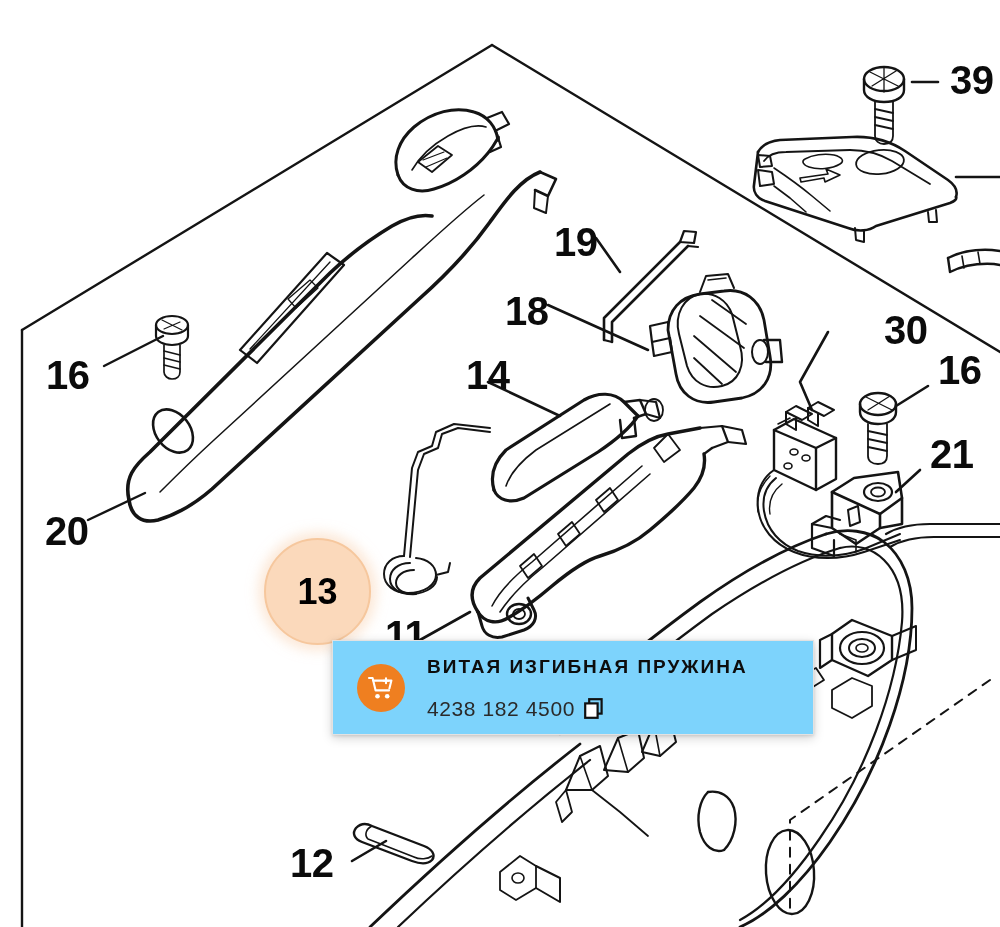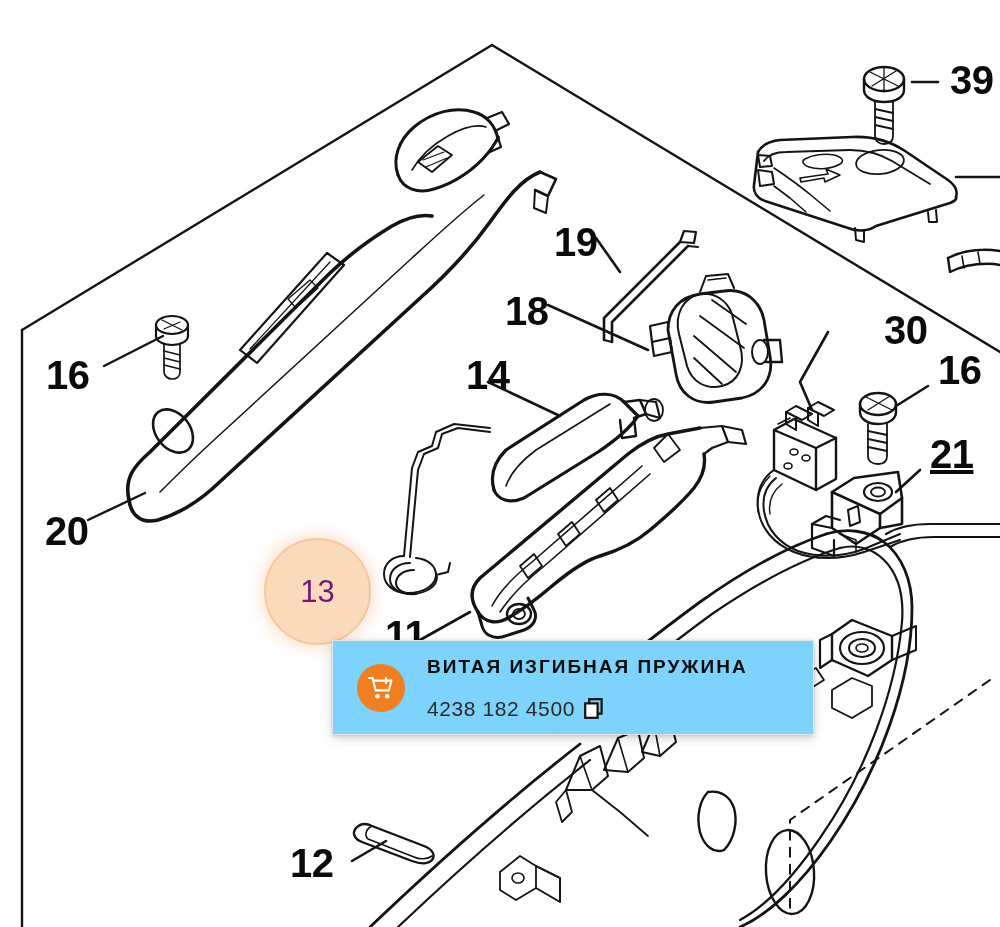--- a/index.html
+++ b/index.html
@@ -46,23 +46,23 @@
     background: #fbd9bb;
     border: 2px solid #f6c79d;
     box-shadow: 0 0 12px 6px rgba(250, 215, 185, 0.55);
     display: flex;
     align-items: center;
     justify-content: center;
     box-sizing: border-box;
   }
   .highlight-marker .hl-num {
     font-family: "Liberation Sans", sans-serif;
-    font-weight: normal;
-    font-size: 31px;
-    color: #701a75;
+    font-weight: bold;
+    font-size: 36px;
+    color: #000000;
     line-height: 42px;
   }
 
   
   .product-card {
     position: absolute;
     background: #7dd3fc;
     border: 1px solid #e2e2e2;
     box-shadow: 0 3px 10px rgba(0,0,0,0.18), 0 1px 3px rgba(0,0,0,0.12);
     display: flex;
@@ -374,21 +374,21 @@
     </g>
   </svg>
 
   <div class="callout" style="left:950px;  top:60px;">39</div>
   <div class="callout" style="left:554px;  top:222px;">19</div>
   <div class="callout" style="left:505px;  top:291px;text-align:center;">18</div>
   <div class="callout" style="left:46px;   top:355px;">16</div>
   <div class="callout" style="left:466px;  top:355px;">14</div>
   <div class="callout" style="left:884px;  top:310px;">30</div>
   <div class="callout" style="left:938px;  top:350px;">16</div>
-  <div class="callout" style="left:930px;  top:434px;text-decoration:underline;">21</div>
+  <div class="callout" style="left:930px;  top:434px;">21</div>
   <div class="callout" style="left:45px;   top:511px;">20</div>
   <div class="callout" style="left:385px;  top:615px;">11</div>
   <div class="callout" style="left:290px;  top:843px;">12</div>
 
   <div class="highlight-marker" style="left:264px; top:538px; width:107px; height:107px;">
     <span class="hl-num">13</span>
   </div>
 
   <div class="product-card" style="left:332px; top:640px; width:482px; height:95px;">
 

